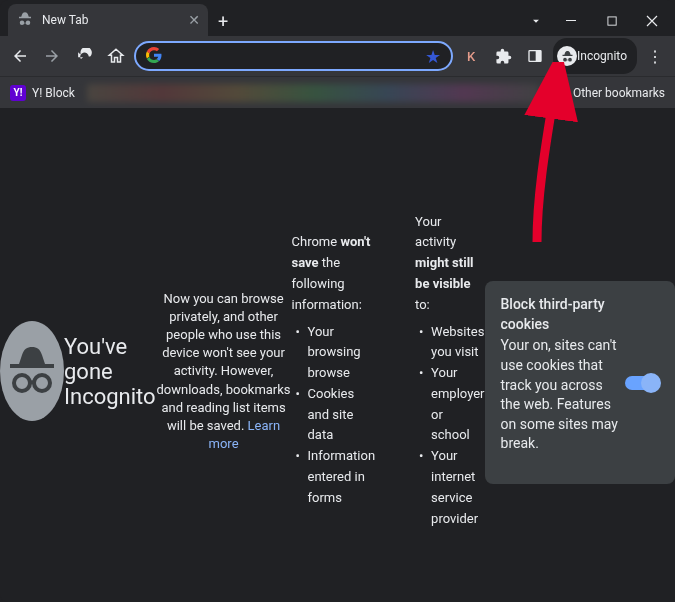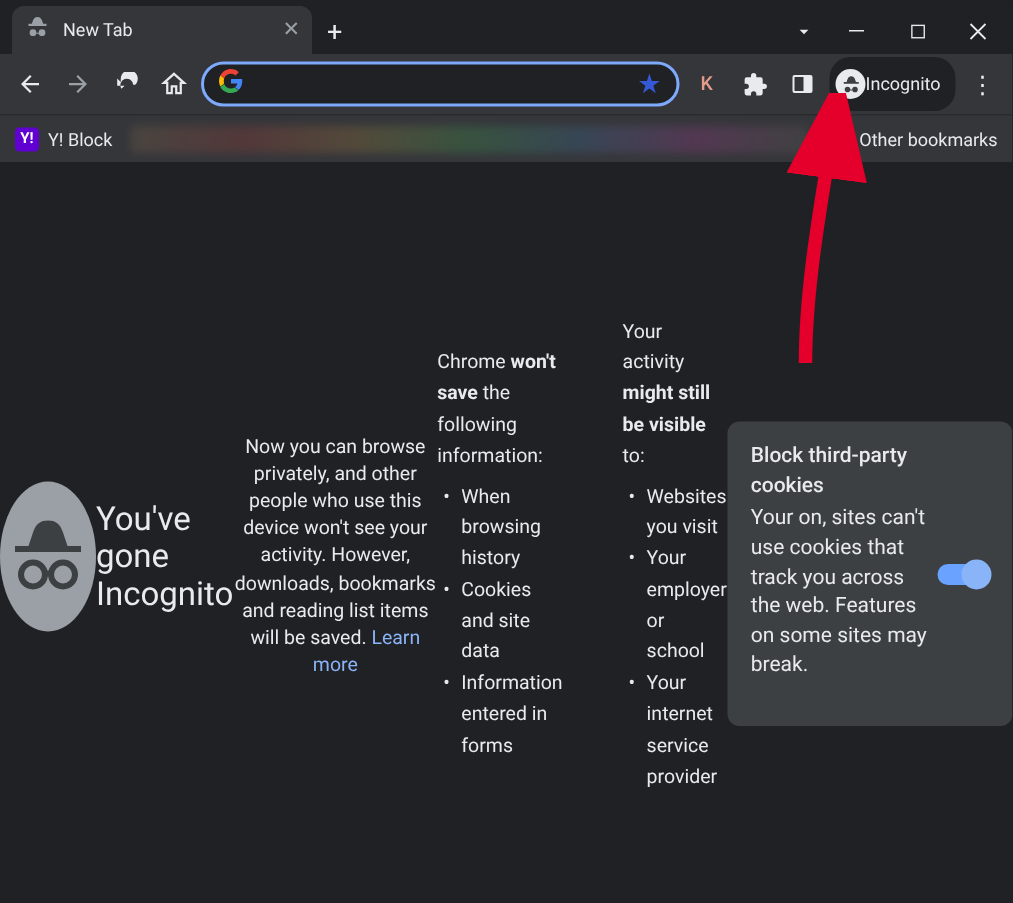--- a/index.html
+++ b/index.html
@@ -261,21 +261,21 @@
   <p class="desc">
     <span>Now you can browse privately, and other people who use this device won't see your activity. However, downloads, bookmarks and reading list items will be saved.</span>
     <a>Learn more</a>
   </p>
   <div class="cols">
     <div class="col">
       <div class="col-title">
         <span>Chrome </span><b>won't save</b><span> the following information:</span>
       </div>
       <ul>
-        <li>When browsing history</li>
+        <li>Your browsing browse</li>
         <li>Cookies and site data</li>
         <li>Information entered in forms</li>
       </ul>
     </div>
     <div class="col">
       <div class="col-title">
         <span>Your activity </span><b>might still be visible</b><span> to:</span>
       </div>
       <ul>
         <li>Websites you visit</li>

